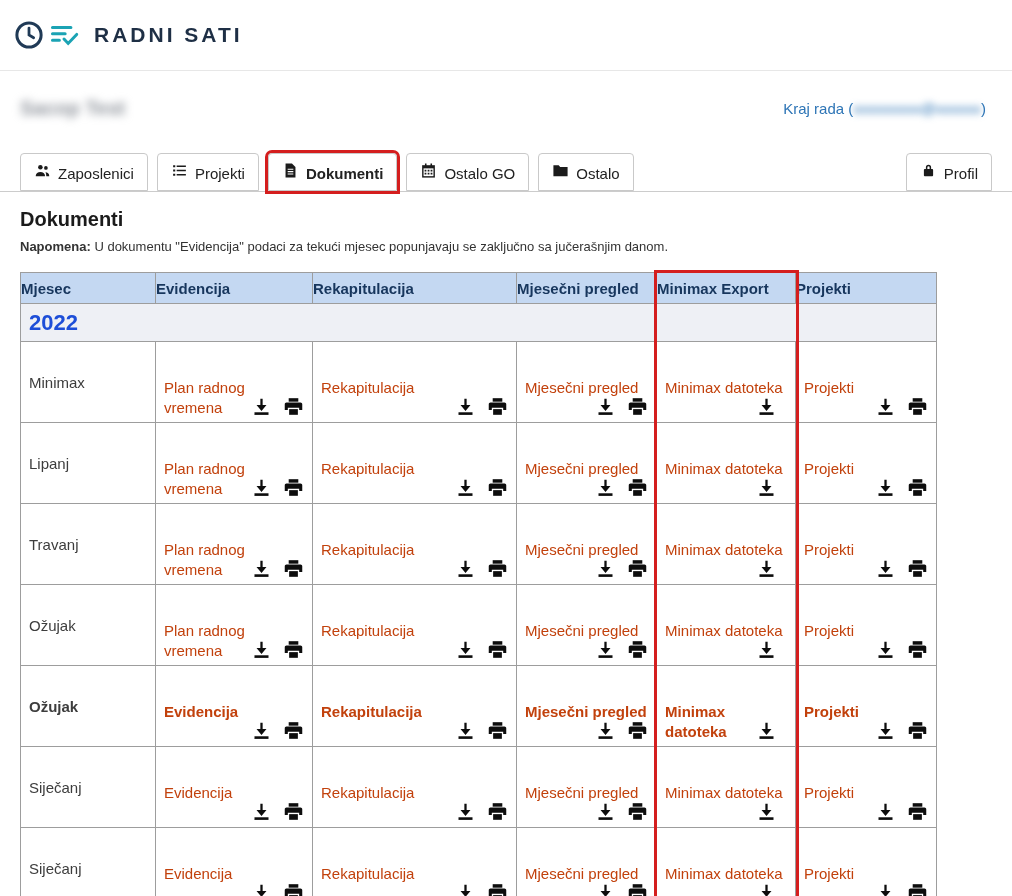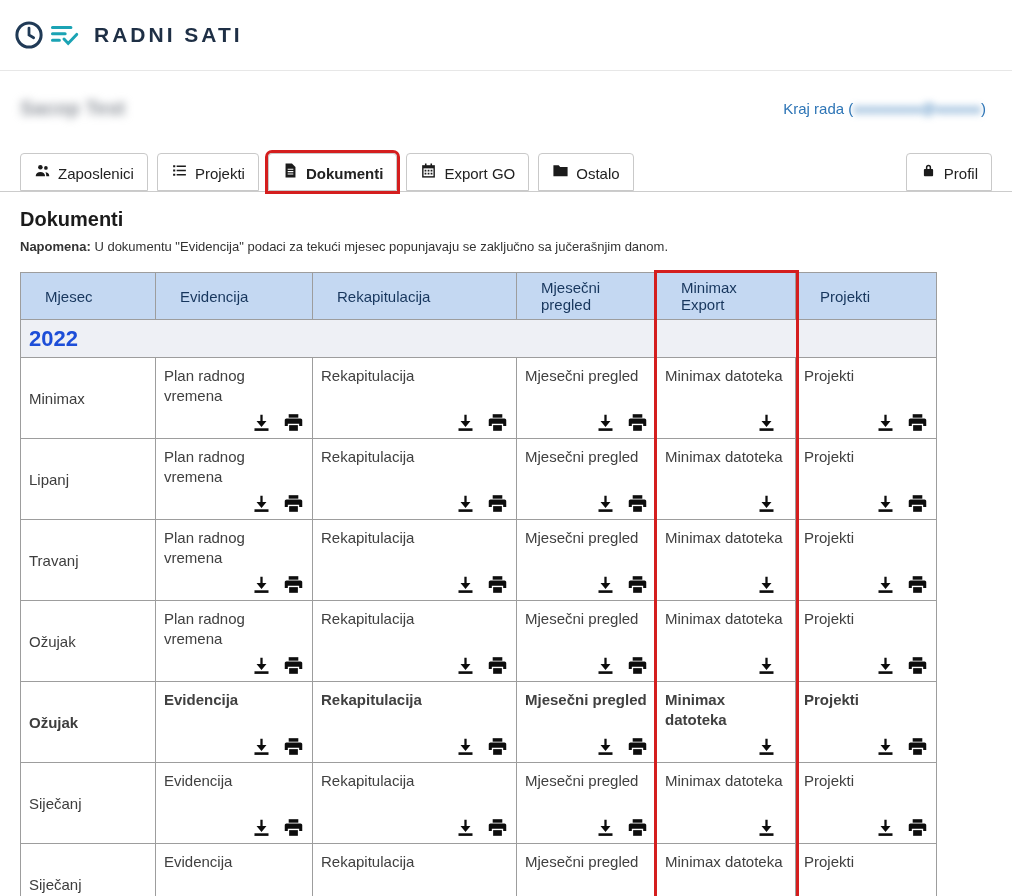--- a/index.html
+++ b/index.html
@@ -30,26 +30,26 @@
 
   
   .content { padding:0 20px; }
   .page-title { font-size:20px; font-weight:bold; color:#1b1b1b; margin:16px 0 8px 0; }
   .note { font-size:13px; color:#333; }
   .note b { font-weight:bold; }
 
   
   table.docs { border-collapse:collapse; table-layout:fixed; width:916px; margin-top:18px; }
   table.docs th, table.docs td { border:1px solid #9d9d9d; }
-  table.docs th { background:#c4d8f2; color:#17365d; font-size:15px; text-align:left; padding:6px 24px; font-weight:normal; height:31px; }
+  table.docs th { background:#c4d8f2; color:#17365d; font-size:15px; text-align:left; padding:6px 0; font-weight:bold; height:31px; }
   td.year-cell { background:#eef0f5; font-size:22px; font-weight:bold; color:#1d4ed8; padding:4px 8px; height:38px; }
   tr.data-row { height:81px; }
   td.month-cell { vertical-align:middle; padding:8px; font-size:15px; color:#3d3d3d; }
   td.doc-cell { vertical-align:top; position:relative; }
-  .doc-link { display:inline-block; padding:8px 8px 0 8px; color:#404040; font-size:15px; text-decoration:none; cursor:pointer; line-height:1.3; }
+  .doc-link { display:inline-block; padding:8px 8px 0 8px; color:#c2410c; font-size:15px; text-decoration:none; cursor:pointer; line-height:1.3;margin-top:28px; }
   .icon-row { position:absolute; right:8px; bottom:5px; display:flex; gap:11px; }
   .icon-row .icon { cursor:pointer; line-height:0; }
   .icon-row svg { width:21px; height:21px; fill:#0d0d0d; }
   tr.bold-row td.month-cell, tr.bold-row .doc-link { font-weight:bold; }
 
   
   .annotation-col { position:absolute; border:3px solid #d41e1e; border-bottom:none; pointer-events:none; z-index:5; box-sizing:border-box; }
 </style>
 </head>
 <body>
@@ -104,21 +104,21 @@
           </svg></span>
       <span>Dokumenti</span>
     </div>
     <div class="tab">
       <span><svg viewBox="0 0 24 24">
             <path d="M3 4.5h18V22H3z"></path>
             <path fill="#fff" d="M5 9h14v11H5z"></path>
             <path d="M7 2h2.2v4H7zM14.8 2H17v4h-2.2z"></path>
             <path d="M6.5 11h2.5v2.5H6.5zM10.8 11h2.5v2.5h-2.5zM15 11h2.5v2.5H15zM6.5 15h2.5v2.5H6.5zM10.8 15h2.5v2.5h-2.5zM15 15h2.5v2.5H15z"></path>
           </svg></span>
-      <span>Export GO</span>
+      <span>Ostalo GO</span>
     </div>
     <div class="tab">
       <span><svg viewBox="0 0 24 24">
             <path d="M2 4.5h7.5l2 2.5H22v13H2z"></path>
           </svg></span>
       <span>Ostalo</span>
     </div>
     <div class="tab tab-profil">
       <span><svg viewBox="0 0 24 24">
             <path d="M8.3 10.5V7.6a3.7 3.7 0 0 1 7.4 0v2.9h-2.1V7.6a1.6 1.6 0 0 0-3.2 0v2.9z"></path>

